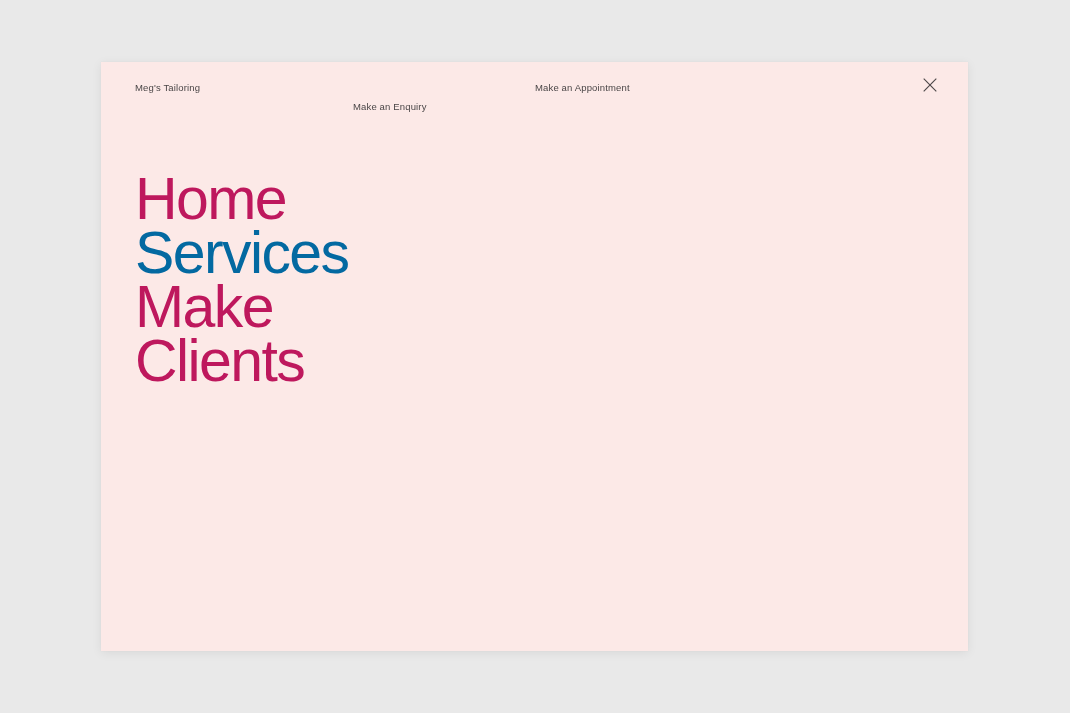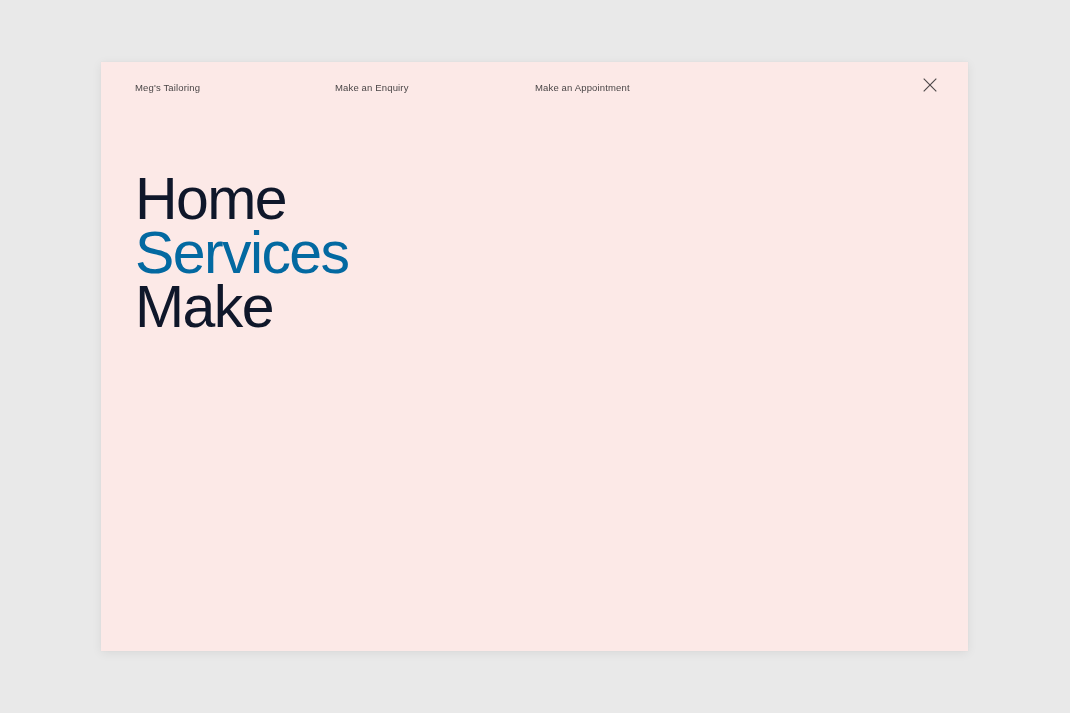--- a/index.html
+++ b/index.html
@@ -41,21 +41,21 @@
     top: 19px;
     font-size: 9.5px;
     line-height: 13px;
     letter-spacing: 0.15px;
     color: #4a4647;
     white-space: nowrap;
     cursor: pointer;
     text-decoration: none;
   }
   .nav-link.slot-0 { left: 34px; }
-  .nav-link.slot-1 { left: 234px; }
+  .nav-link.slot-1 { left: 252px; margin-top: 19px; }
   .nav-link.slot-2 { left: 434px; text-align: center; }
 
   .close-button {
     position: absolute;
     left: 816px;
     top: 10px;
     width: 26px;
     height: 26px;
     cursor: pointer;
     display: flex;
@@ -72,21 +72,21 @@
     left: 34px;
     top: 110px;
     margin: 0;
     padding: 0;
     list-style: none;
   }
   .menu-item {
     font-size: 59px;
     line-height: 54px;
     letter-spacing: -1.6px;
-    color: #0f172a;
+    color: #be185d;
     cursor: pointer;
     white-space: nowrap;
     font-weight: 400;
   }
   .menu-item.is-active {
     color: #0369a1;
   }
 </style>
 </head>
 <body>
@@ -109,15 +109,16 @@
         </svg>
       </span>
     </div>
 
   </div>
 
   <ul class="menu-list">
     <li class="menu-item">Home</li>
     <li class="menu-item is-active">Services</li>
     <li class="menu-item">Make</li>
+    <li class="menu-item">Clients</li>
   </ul>
 
 </div>
 
 </body></html>

